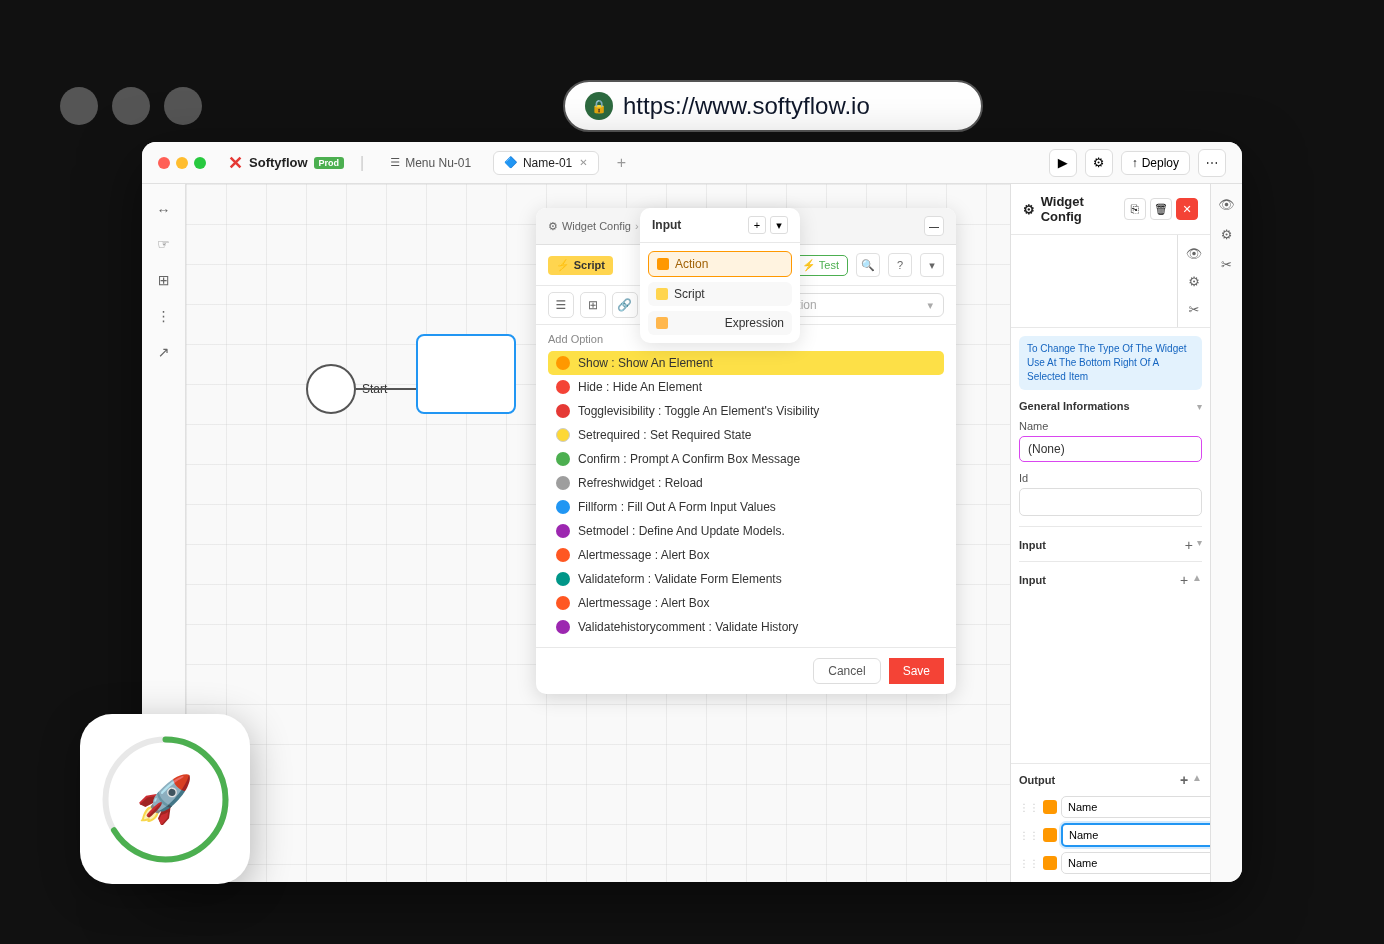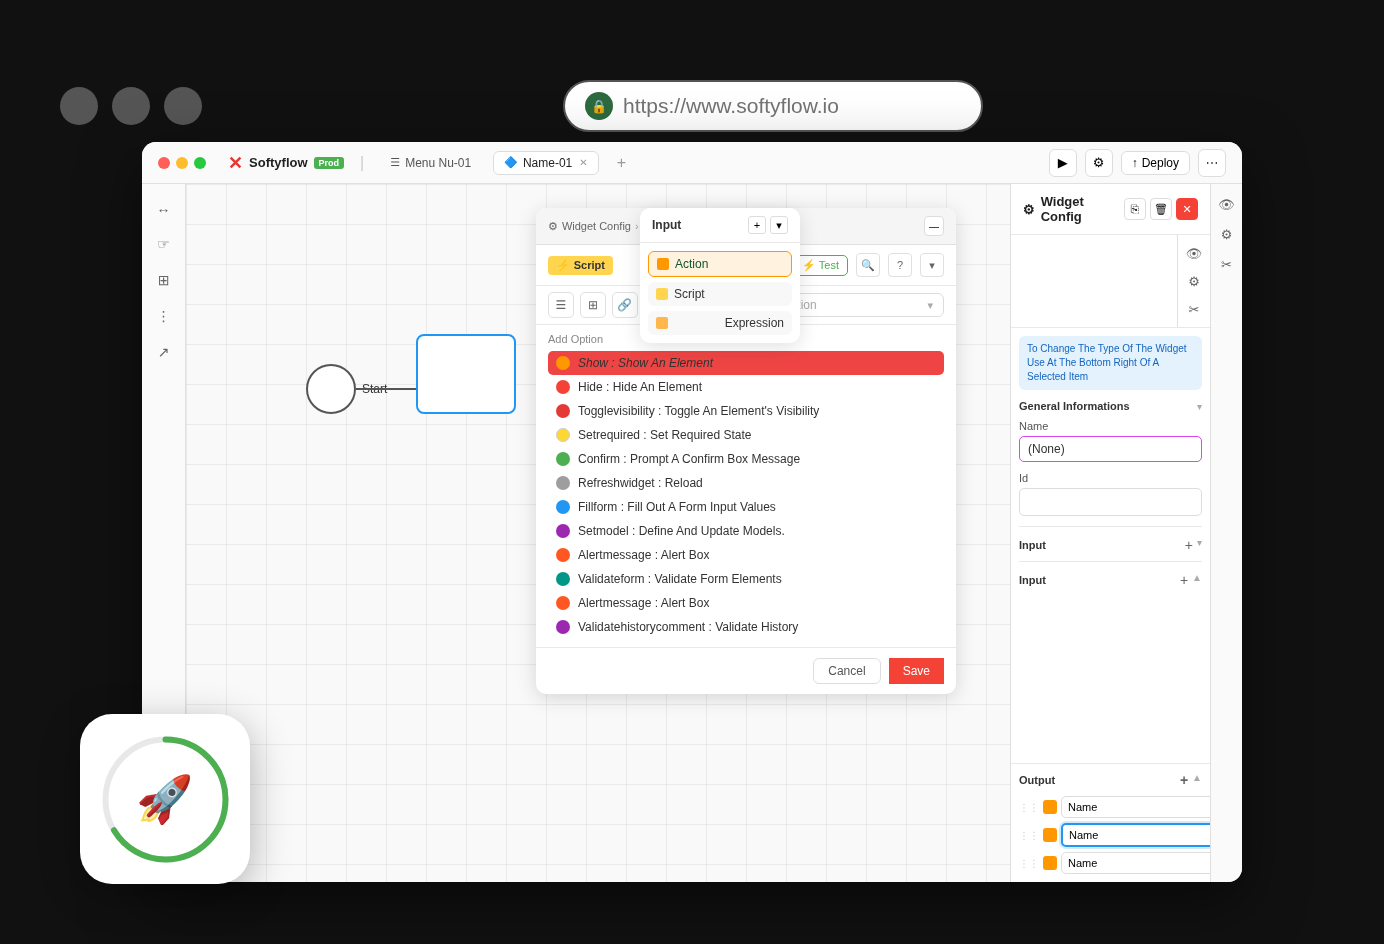--- a/index.html
+++ b/index.html
@@ -28,22 +28,22 @@
       background: white;
       border: 2px solid #555;
       border-radius: 30px;
       padding: 10px 20px;
       display: flex;
       align-items: center;
       gap: 10px;
       width: 420px;
     }
     .address-bar .url-text {
-      font-size: 21px;
-      color: #737373;
+      font-size: 24px;
+      color: #0f172a;
       font-weight: 400;
     }
 
     
     .app-window {
       width: 1100px;
       height: 740px;
       background: #f5f5f5;
       border-radius: 14px;
       overflow: hidden;
@@ -391,21 +391,21 @@
     .option-item {
       display: flex;
       align-items: center;
       gap: 8px;
       padding: 5px 8px;
       font-size: 12px;
       color: #333;
       border-radius: 5px;
       cursor: pointer;
     }
-    .option-item.highlighted { background: #ef4444; font-style: italic; }
+    .option-item.highlighted { background: #fde047; }
     .option-dot {
       width: 14px;
       height: 14px;
       border-radius: 50%;
       flex-shrink: 0;
     }
     .dot-orange { background: #ff9800; }
 
     .panel-footer {
       padding: 10px 12px;
@@ -765,21 +765,21 @@
           <div style="padding:8px 12px;display:flex;align-items:center;justify-content:space-between;border-bottom:1px solid #e8e8e8;">
             <span style="font-size:12px;font-weight:600;color:#333;">Input</span>
             <div style="display:flex;gap:4px;">
               <div style="width:18px;height:18px;border:1px solid #ddd;border-radius:3px;background:white;display:flex;align-items:center;justify-content:center;font-size:11px;cursor:pointer;">+</div>
               <div style="width:18px;height:18px;border:1px solid #ddd;border-radius:3px;background:white;display:flex;align-items:center;justify-content:center;font-size:11px;cursor:pointer;">▾</div>
             </div>
           </div>
           <div style="padding:8px;display:flex;flex-direction:column;gap:5px;">
             <div style="display:flex;align-items:center;gap:6px;padding:5px 8px;border-radius:6px;background:#fff3e0;border:1px solid #ff9800;">
               <div style="width:12px;height:12px;border-radius:2px;background:#ff9800;"></div>
-              <span style="font-size:12px;color:#14532d;">Action</span>
+              <span style="font-size:12px;color:#a16207;">Action</span>
             </div>
             <div style="display:flex;align-items:center;gap:6px;padding:5px 8px;border-radius:6px;background:#f8f8f8;">
               <div style="width:12px;height:12px;border-radius:2px;background:#ffd54f;"></div>
               <span style="font-size:12px;color:#333;">Script</span>
             </div>
             <div style="display:flex;align-items:center;gap:6px;padding:5px 8px;border-radius:6px;background:#f8f8f8;justify-content:space-between;">
               <div style="width:12px;height:12px;border-radius:2px;background:#ffb74d;"></div>
               <span style="font-size:12px;color:#333;">Expression</span>
             </div>
           </div>

